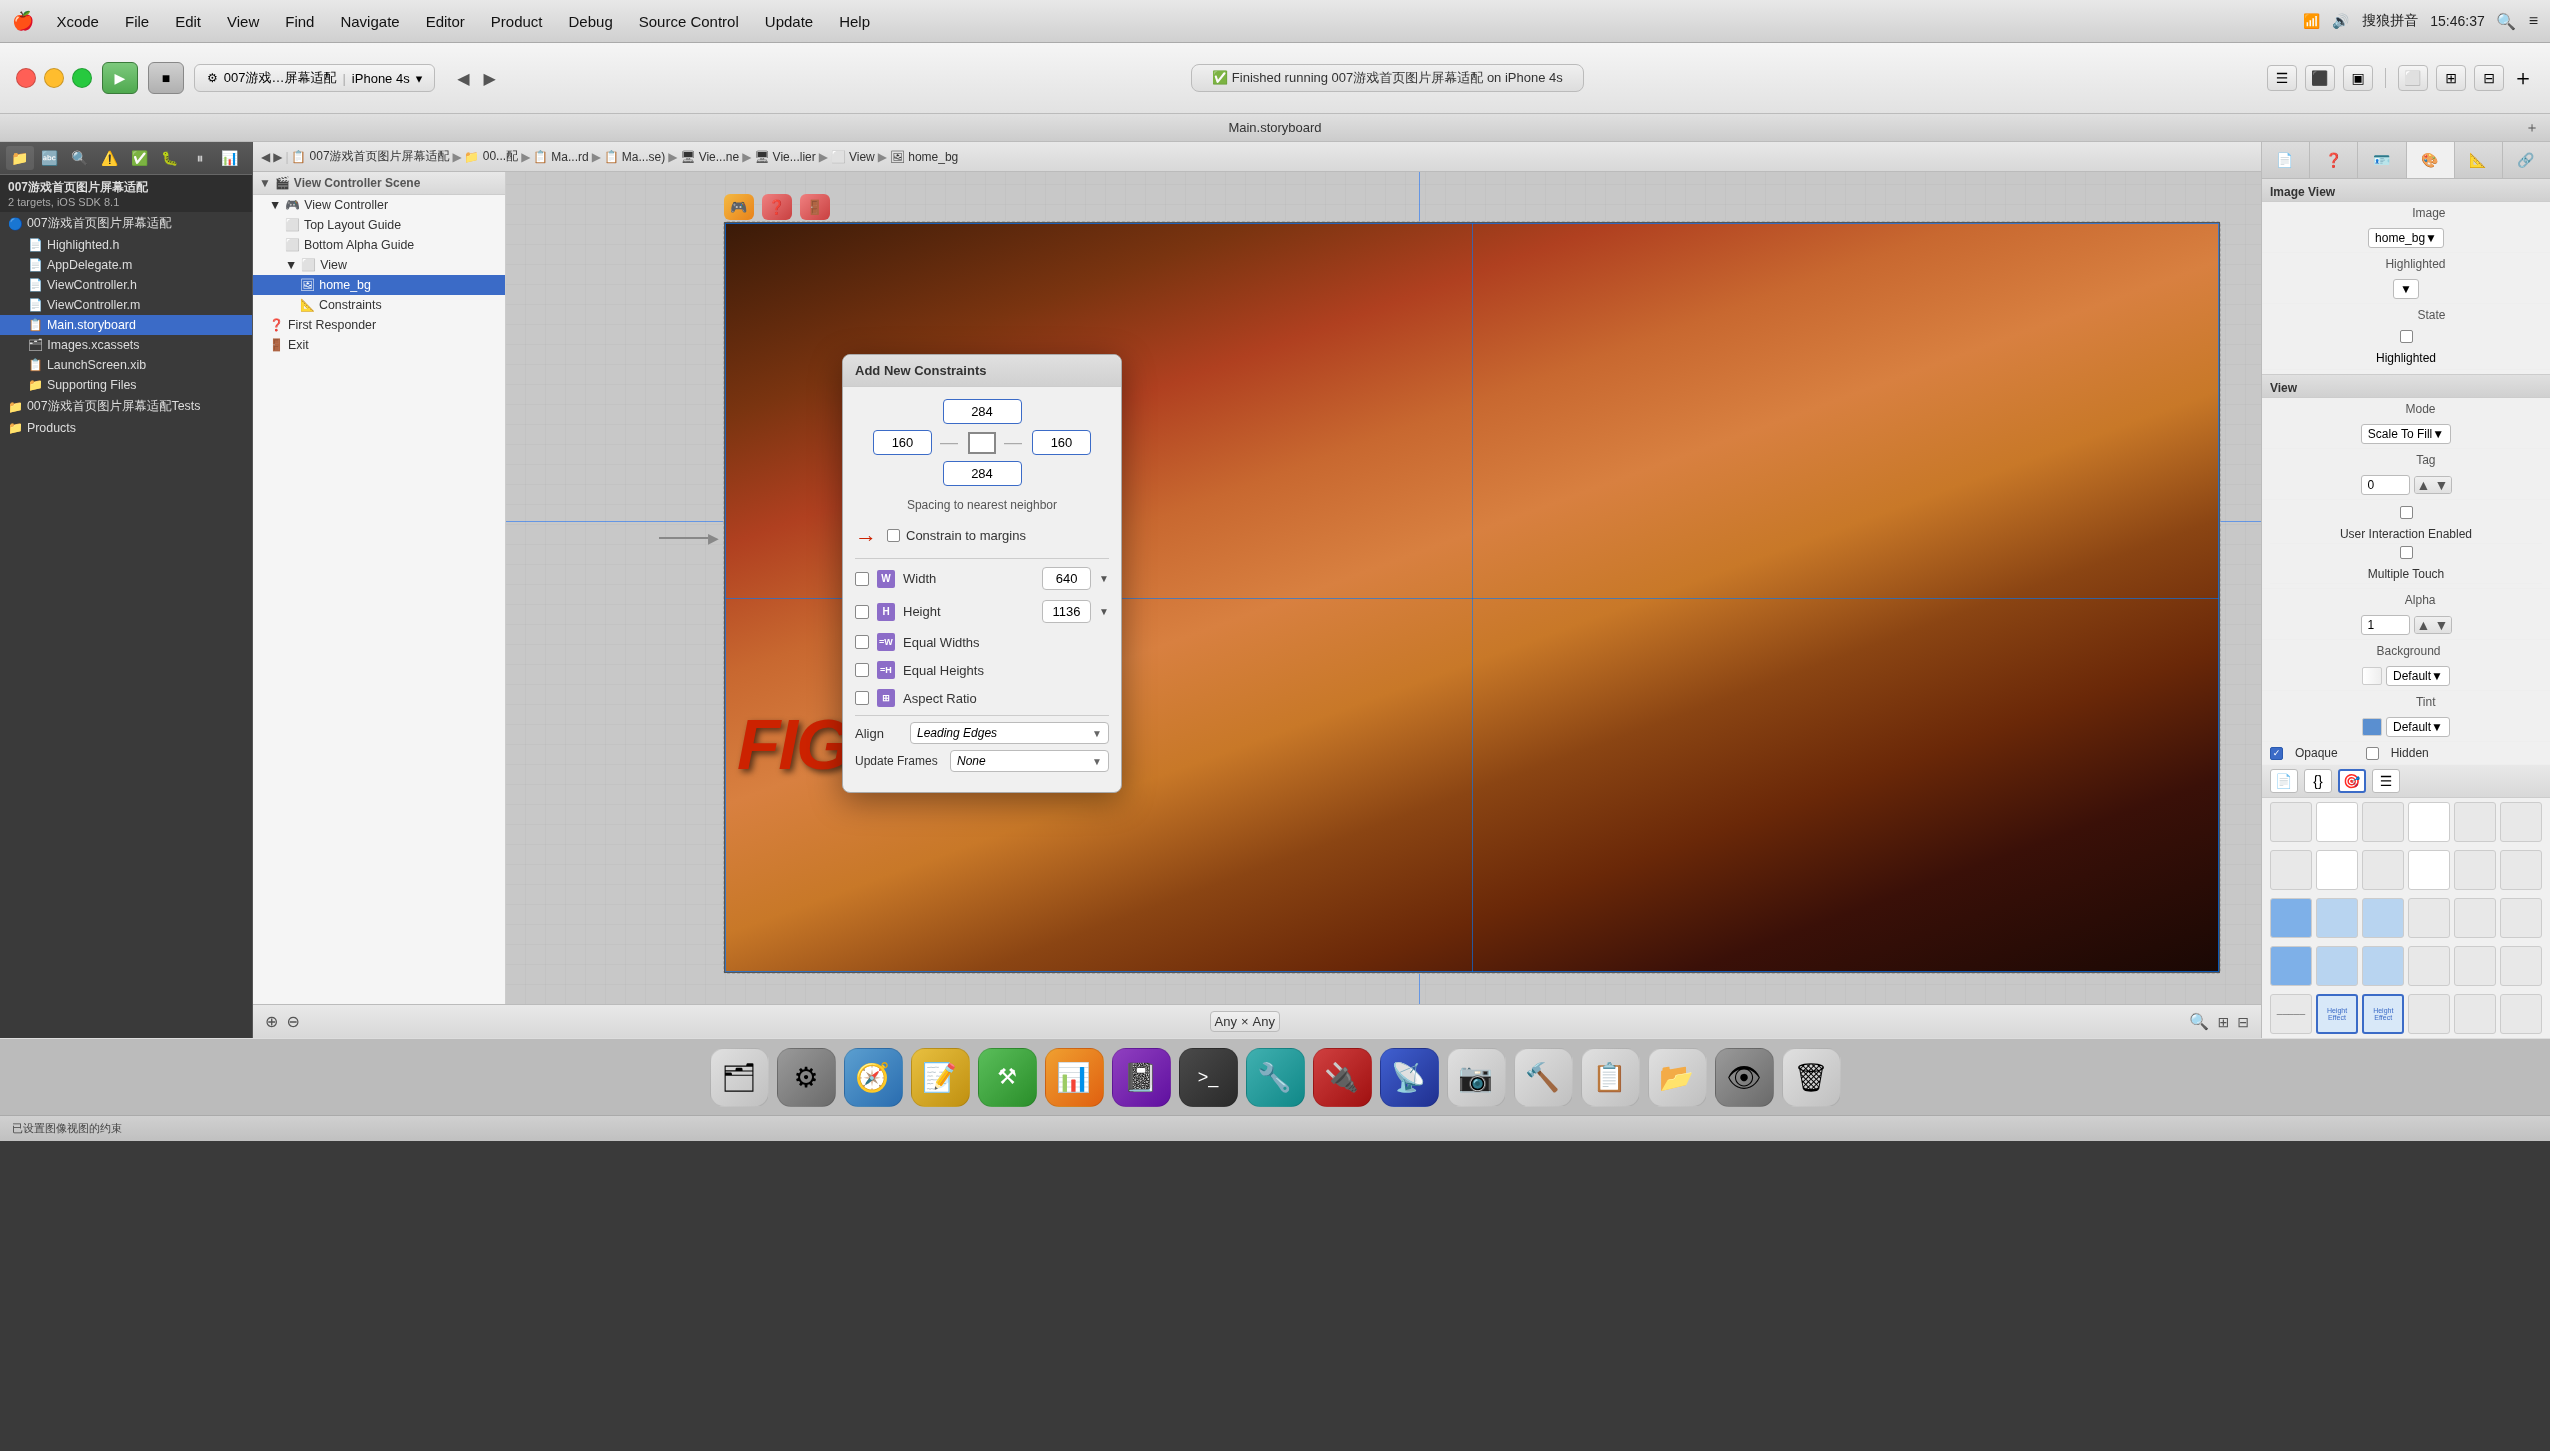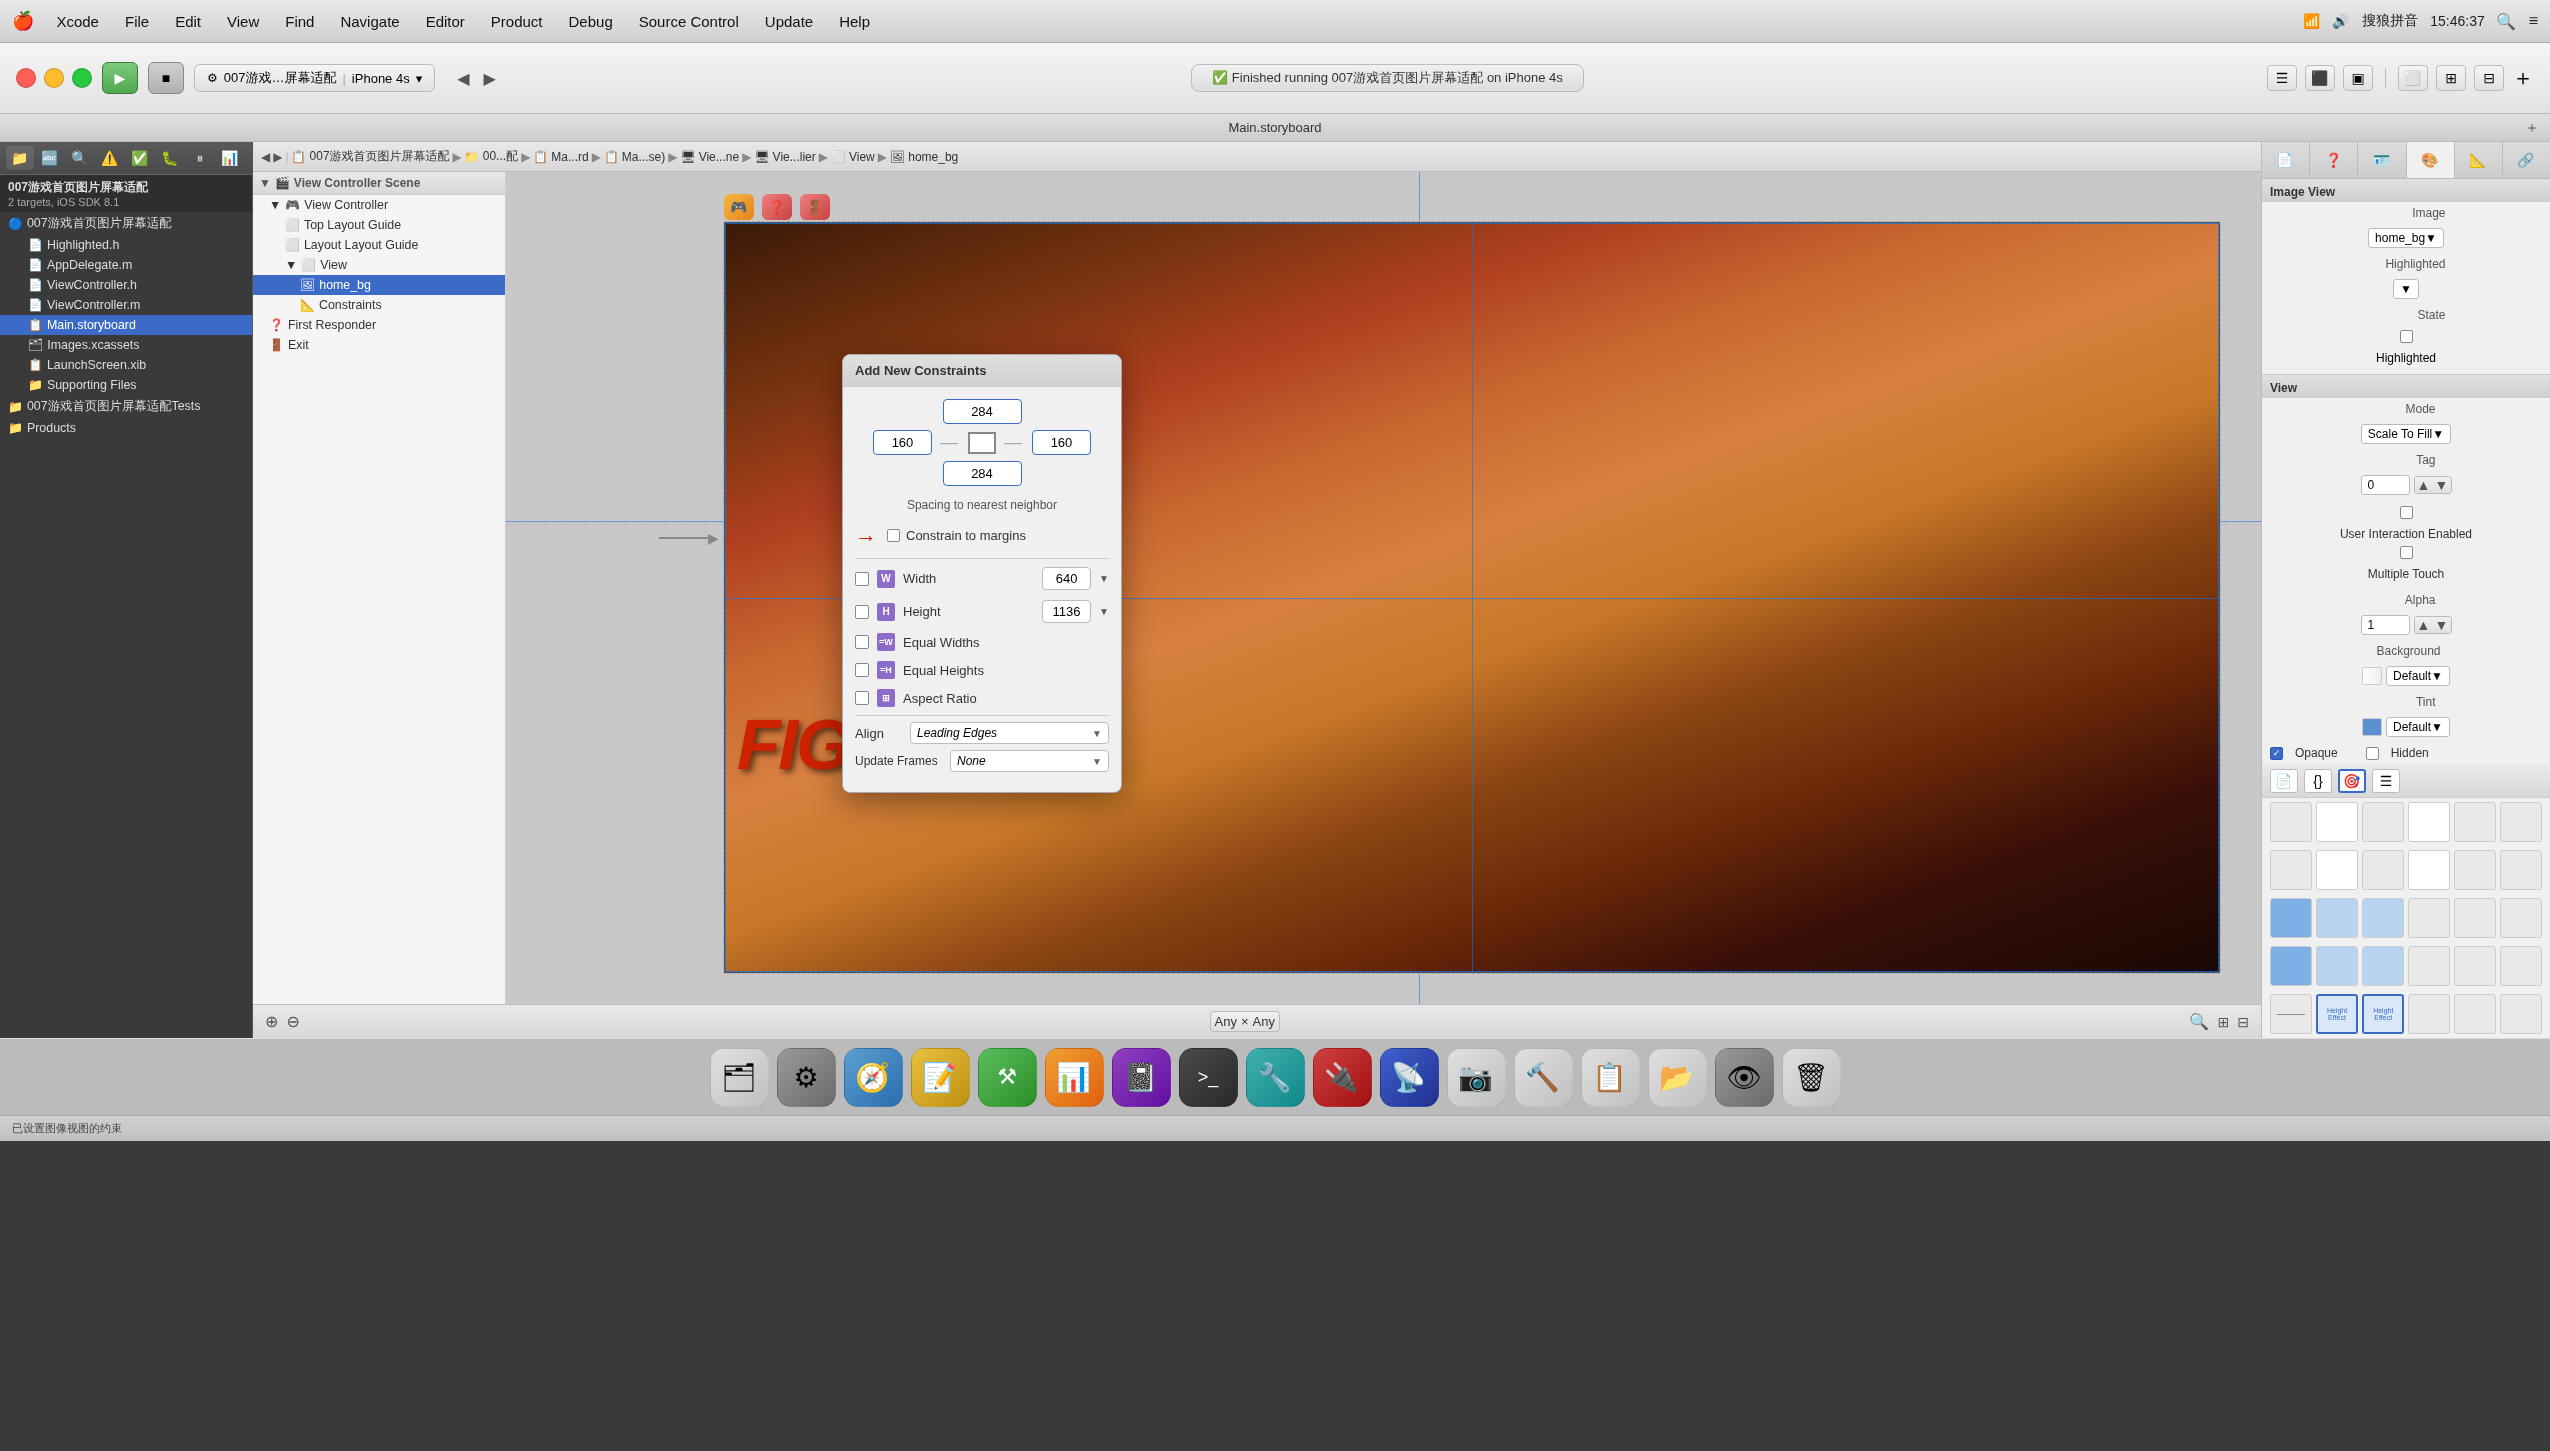--- a/index.html
+++ b/index.html
@@ -311,21 +311,21 @@
             <span>▼</span>
             <span style="font-size:12px;">🎮</span>
             <span>View Controller</span>
           </div>
           <div class="outline-item" style="padding-left:32px;">
             <span style="font-size:12px;">⬜</span>
             <span>Top Layout Guide</span>
           </div>
           <div class="outline-item" style="padding-left:32px;">
             <span style="font-size:12px;">⬜</span>
-            <span>Layout Layout Guide</span>
+            <span>Bottom Alpha Guide</span>
           </div>
           <div class="outline-item" style="padding-left:32px;">
             <span>▼</span>
             <span style="font-size:12px;">⬜</span>
             <span>View</span>
           </div>
           <div class="outline-item selected" style="padding-left:47px;">
             <span style="font-size:12px;">🖼</span>
             <span>home_bg</span>
           </div>

